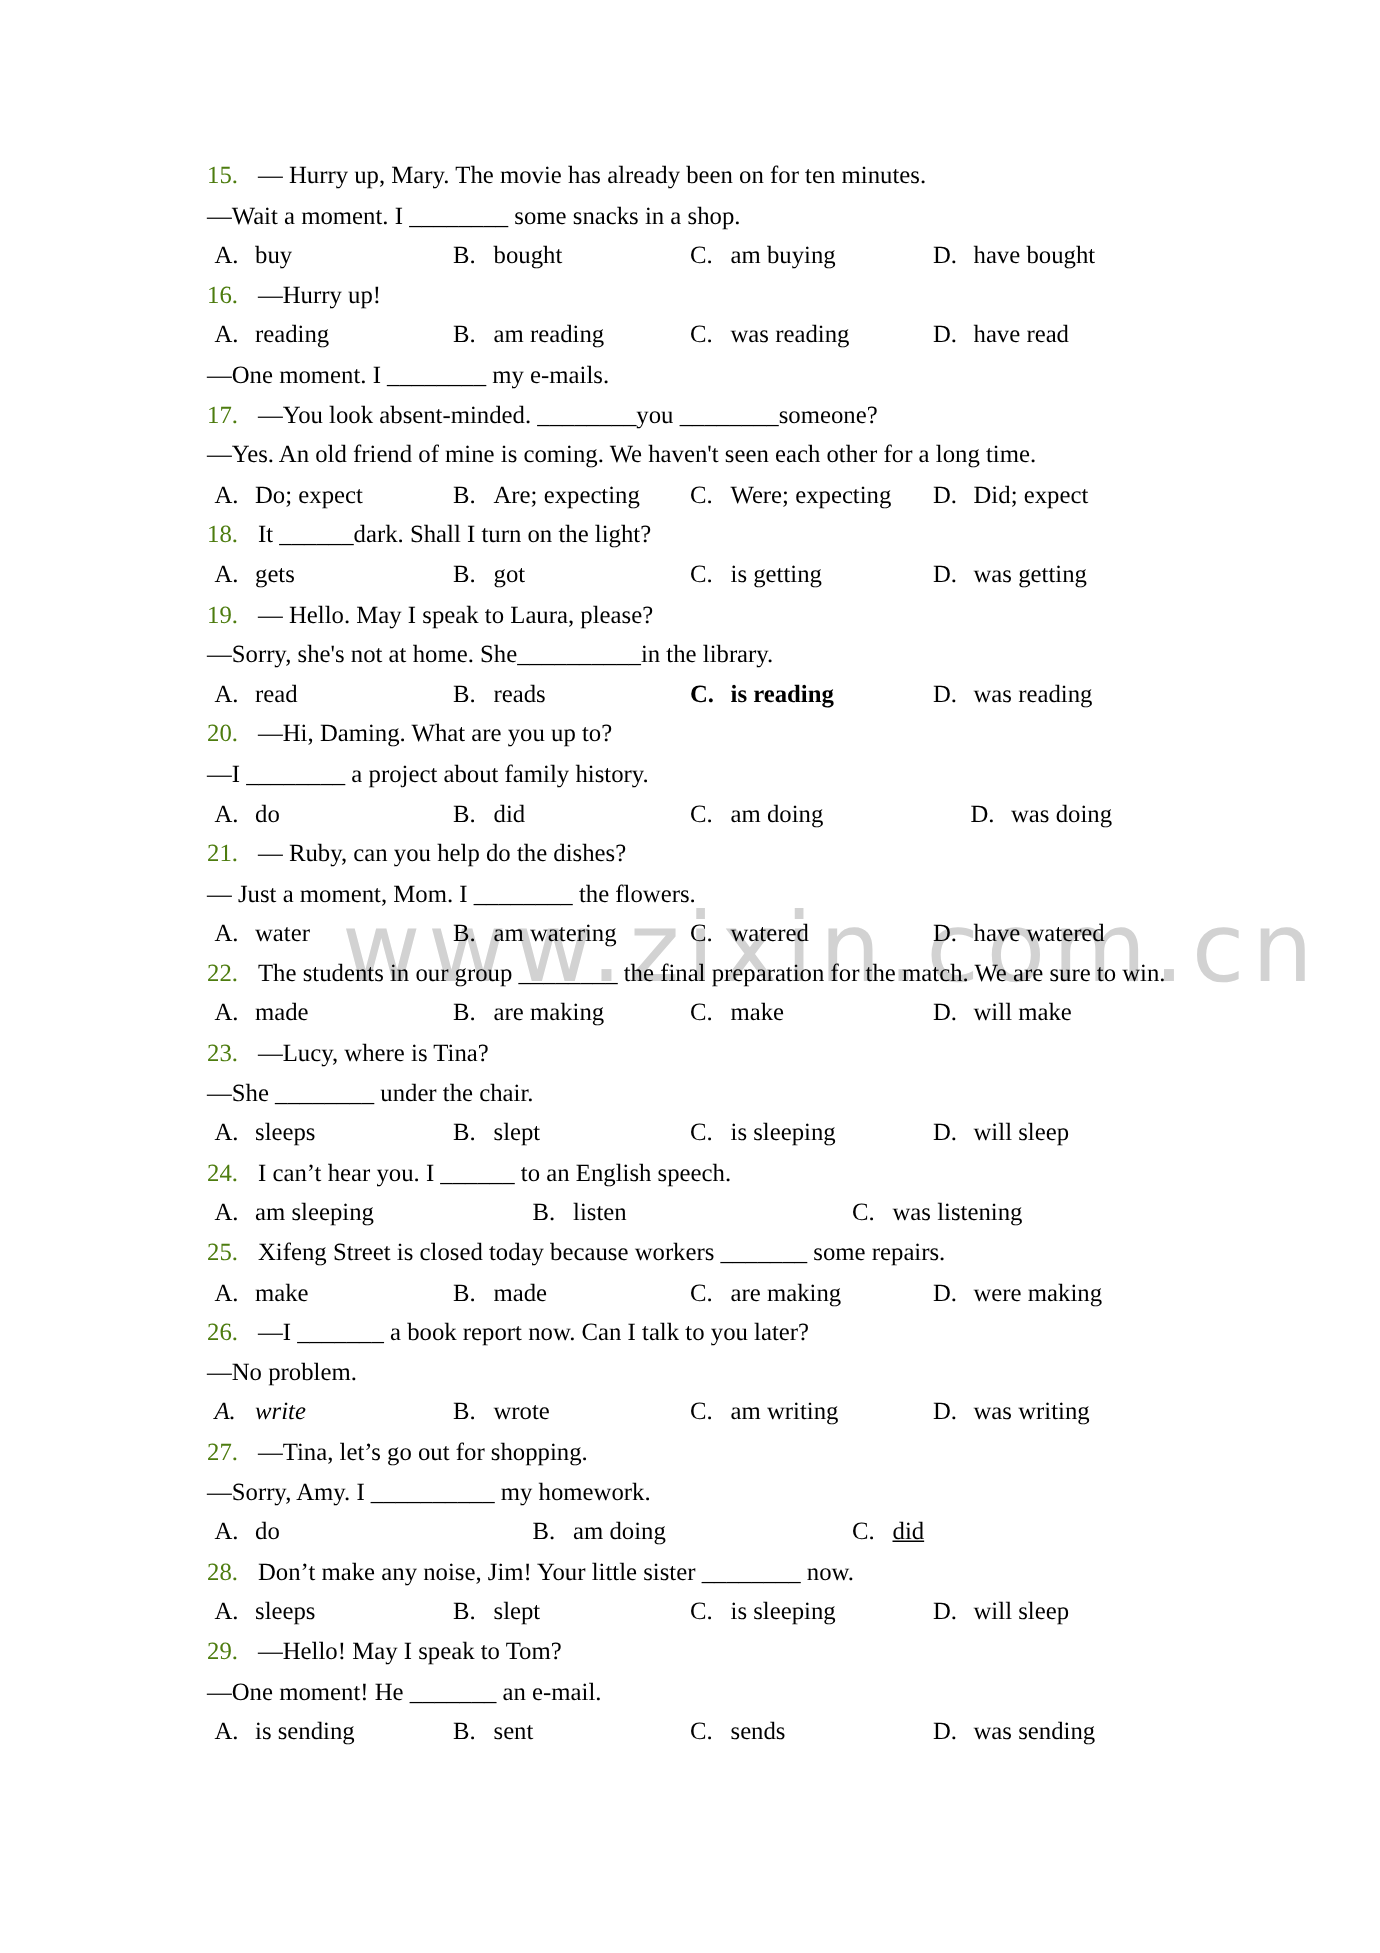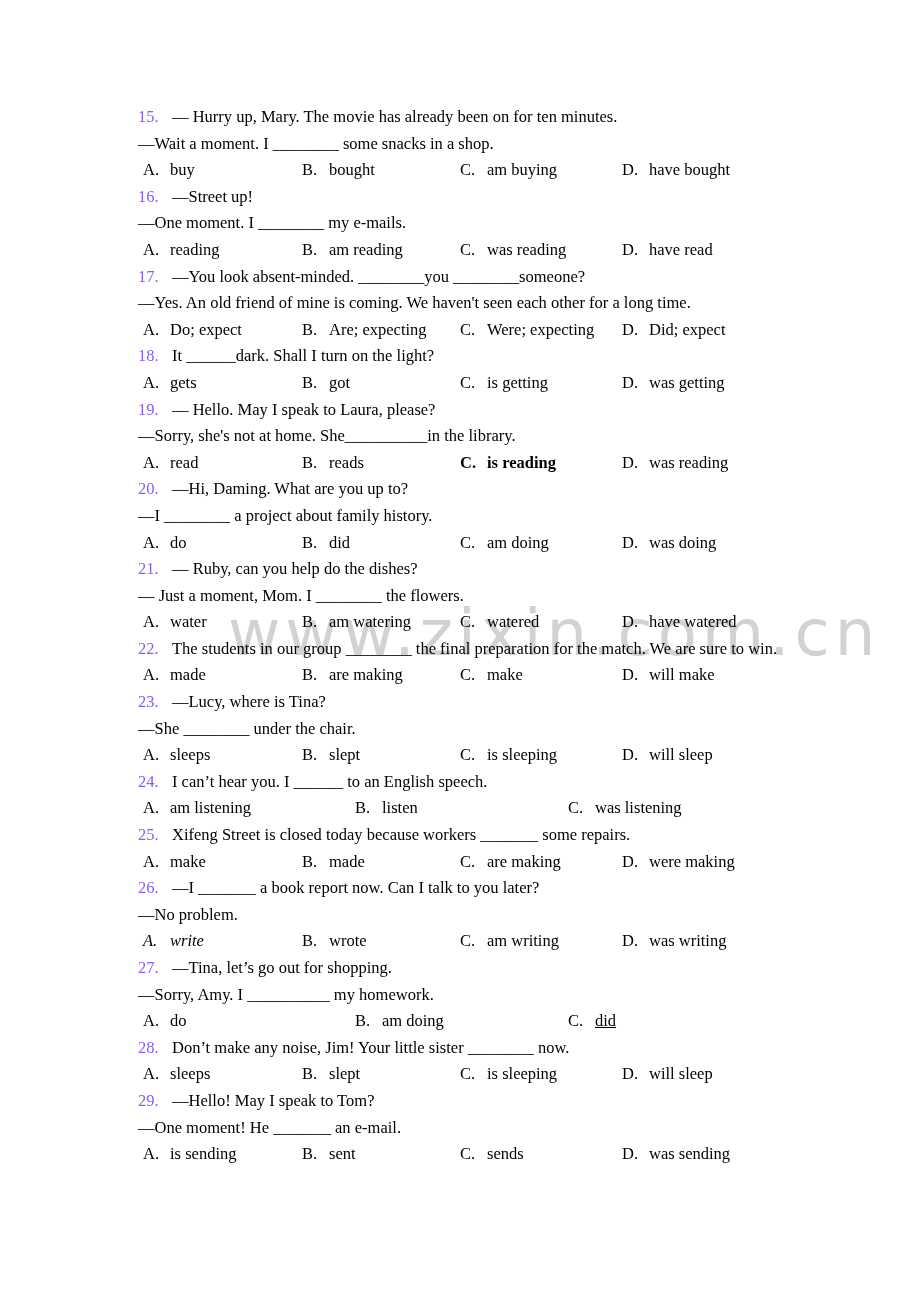--- a/index.html
+++ b/index.html
@@ -37,21 +37,21 @@
   .line {
     position: relative;
     height: 26.6px;
     line-height: 26.6px;
     font-size: 16.5px;
     white-space: nowrap;
   }
   .qnum {
     display: inline-block;
     min-width: 34px;
-    color: #8b5cf6;
+    color: #4d7c0f;
   }
   .opt {
     position: absolute;
     top: 0;
   }
   .ol {
     display: inline-block;
     width: 27px;
   }
 </style>
@@ -65,28 +65,28 @@
       <div class="line"><span class="qnum">15.</span><span>— Hurry up, Mary. The movie has already been on for ten minutes.</span></div>
       <div class="line"><span>—Wait a moment. I ________ some snacks in a shop.</span></div>
       <div class="line opts">
         <span class="opt" style="left: 5px;"><span class="ol">A.</span><span>buy</span></span>
         <span class="opt" style="left: 164px;"><span class="ol">B.</span><span>bought</span></span>
         <span class="opt" style="left: 322px;"><span class="ol">C.</span><span>am buying</span></span>
         <span class="opt" style="left: 484px;"><span class="ol">D.</span><span>have bought</span></span>
       </div>
     </div>
     <div class="q">
-      <div class="line"><span class="qnum">16.</span><span>—Street up!</span></div>
-      <div class="line"><span>—One moment. I ________ my e-mails.</span></div>
+      <div class="line"><span class="qnum">16.</span><span>—Hurry up!</span></div>
       <div class="line opts">
         <span class="opt" style="left: 5px;"><span class="ol">A.</span><span>reading</span></span>
         <span class="opt" style="left: 164px;"><span class="ol">B.</span><span>am reading</span></span>
         <span class="opt" style="left: 322px;"><span class="ol">C.</span><span>was reading</span></span>
         <span class="opt" style="left: 484px;"><span class="ol">D.</span><span>have read</span></span>
       </div>
+      <div class="line"><span>—One moment. I ________ my e-mails.</span></div>
     </div>
     <div class="q">
       <div class="line"><span class="qnum">17.</span><span>—You look absent-minded. ________you ________someone?</span></div>
       <div class="line"><span>—Yes. An old friend of mine is coming. We haven't seen each other for a long time.</span></div>
       <div class="line opts">
         <span class="opt" style="left: 5px;"><span class="ol">A.</span><span>Do; expect</span></span>
         <span class="opt" style="left: 164px;"><span class="ol">B.</span><span>Are; expecting</span></span>
         <span class="opt" style="left: 322px;"><span class="ol">C.</span><span>Were; expecting</span></span>
         <span class="opt" style="left: 484px;"><span class="ol">D.</span><span>Did; expect</span></span>
       </div>
@@ -110,21 +110,21 @@
         <span class="opt" style="left: 484px;"><span class="ol">D.</span><span>was reading</span></span>
       </div>
     </div>
     <div class="q">
       <div class="line"><span class="qnum">20.</span><span>—Hi, Daming. What are you up to?</span></div>
       <div class="line"><span>—I ________ a project about family history.</span></div>
       <div class="line opts">
         <span class="opt" style="left: 5px;"><span class="ol">A.</span><span>do</span></span>
         <span class="opt" style="left: 164px;"><span class="ol">B.</span><span>did</span></span>
         <span class="opt" style="left: 322px;"><span class="ol">C.</span><span>am doing</span></span>
-        <span class="opt" style="left: 484px;"><span class="ol">D.</span><span>was doing</span></span>
+        <span class="opt" style="left: 509px;"><span class="ol">D.</span><span>was doing</span></span>
       </div>
     </div>
     <div class="q">
       <div class="line"><span class="qnum">21.</span><span>— Ruby, can you help do the dishes?</span></div>
       <div class="line"><span>— Just a moment, Mom. I ________ the flowers.</span></div>
       <div class="line opts">
         <span class="opt" style="left: 5px;"><span class="ol">A.</span><span>water</span></span>
         <span class="opt" style="left: 164px;"><span class="ol">B.</span><span>am watering</span></span>
         <span class="opt" style="left: 322px;"><span class="ol">C.</span><span>watered</span></span>
         <span class="opt" style="left: 484px;"><span class="ol">D.</span><span>have watered</span></span>
@@ -145,21 +145,21 @@
       <div class="line opts">
         <span class="opt" style="left: 5px;"><span class="ol">A.</span><span>sleeps</span></span>
         <span class="opt" style="left: 164px;"><span class="ol">B.</span><span>slept</span></span>
         <span class="opt" style="left: 322px;"><span class="ol">C.</span><span>is sleeping</span></span>
         <span class="opt" style="left: 484px;"><span class="ol">D.</span><span>will sleep</span></span>
       </div>
     </div>
     <div class="q">
       <div class="line"><span class="qnum">24.</span><span>I can’t hear you. I ______ to an English speech.</span></div>
       <div class="line opts">
-        <span class="opt" style="left: 5px;"><span class="ol">A.</span><span>am listening</span></span>
+        <span class="opt" style="left: 5px;"><span class="ol">A.</span><span>am sleeping</span></span>
         <span class="opt" style="left: 217px;"><span class="ol">B.</span><span>listen</span></span>
         <span class="opt" style="left: 430px;"><span class="ol">C.</span><span>was listening</span></span>
       </div>
     </div>
     <div class="q">
       <div class="line"><span class="qnum">25.</span><span>Xifeng Street is closed today because workers _______ some repairs.</span></div>
       <div class="line opts">
         <span class="opt" style="left: 5px;"><span class="ol">A.</span><span>make</span></span>
         <span class="opt" style="left: 164px;"><span class="ol">B.</span><span>made</span></span>
         <span class="opt" style="left: 322px;"><span class="ol">C.</span><span>are making</span></span>

